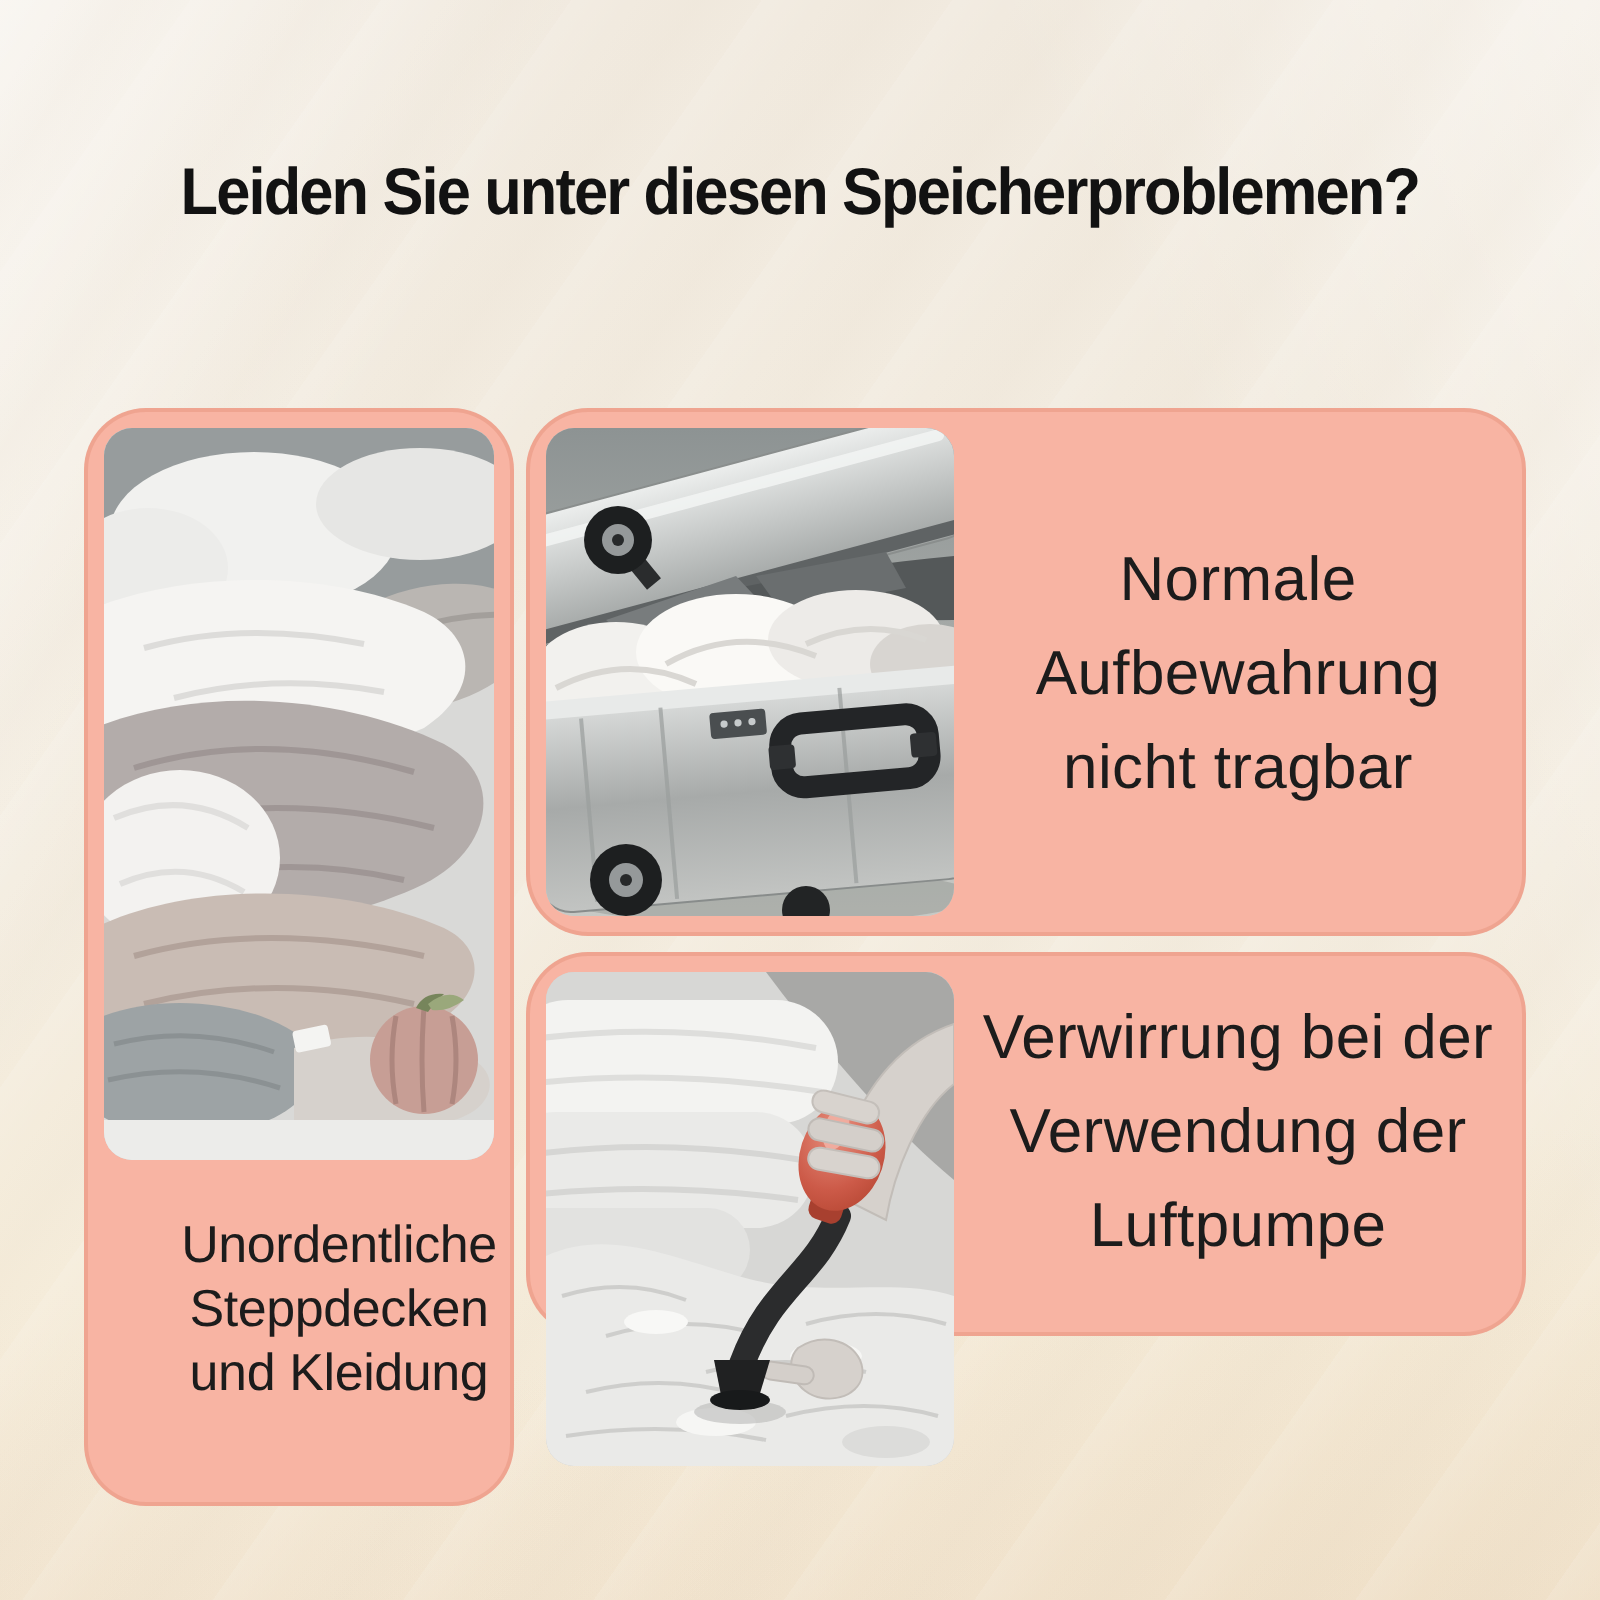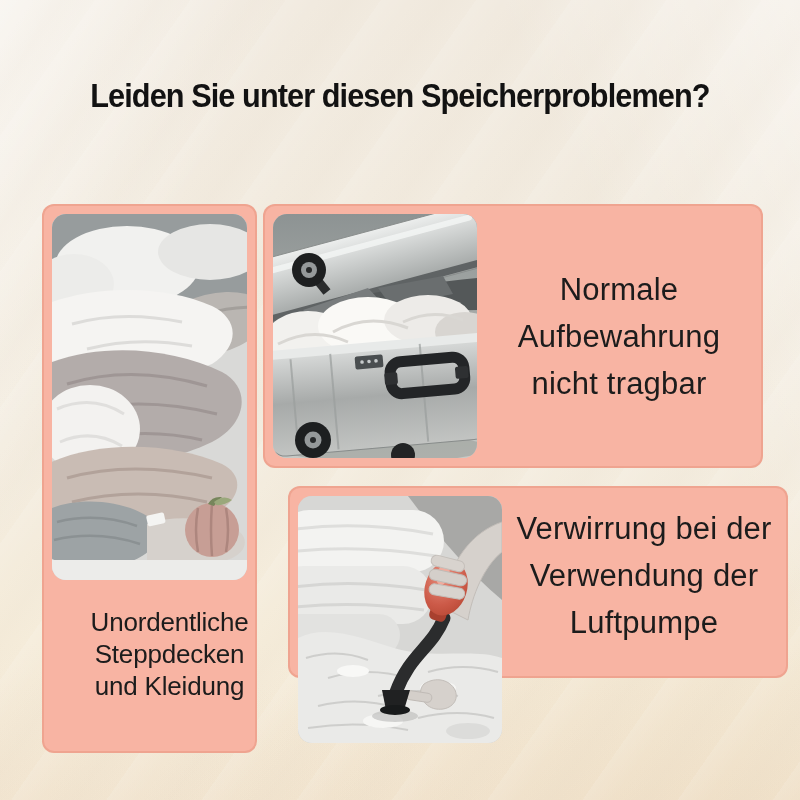--- a/index.html
+++ b/index.html
@@ -27,25 +27,25 @@
     position:absolute;top:74px;left:0;width:800px;height:44px;
     text-align:center;line-height:44px;
     font-size:33px;font-weight:700;letter-spacing:-1px;color:#121212;
     white-space:nowrap;
   }
   .title > span{display:inline-block;transform:scaleX(0.93);transform-origin:center;}
   .panel{
     position:absolute;box-sizing:border-box;
     background:#f8b4a3;
     border:2px solid rgba(228,145,121,0.45);
-    border-radius:12px;
+    border-radius:31px;
   }
   .panel-left   {left:42px;  top:204px; width:215px; height:549px;}
   .panel-top    {left:263px; top:204px; width:500px; height:264px;}
-  .panel-bottom {left:263px; top:486px; width:500px; height:192px;margin-left:25px;}
+  .panel-bottom {left:263px; top:476px; width:500px; height:192px;}
   .photo{
     position:absolute;overflow:hidden;border-radius:14px;
     background:#cfcfcd;
   }
   .photo svg{display:block;width:100%;height:100%;}
   .photo-left   {left:8px; top:8px; width:195px; height:366px;}
   .photo-top    {left:8px; top:8px; width:204px; height:244px;}
   .photo-bottom {left:8px; top:8px; width:204px; height:247px;}
   .caption{color:#1c1c1c;text-align:center;}
   .caption-left{

